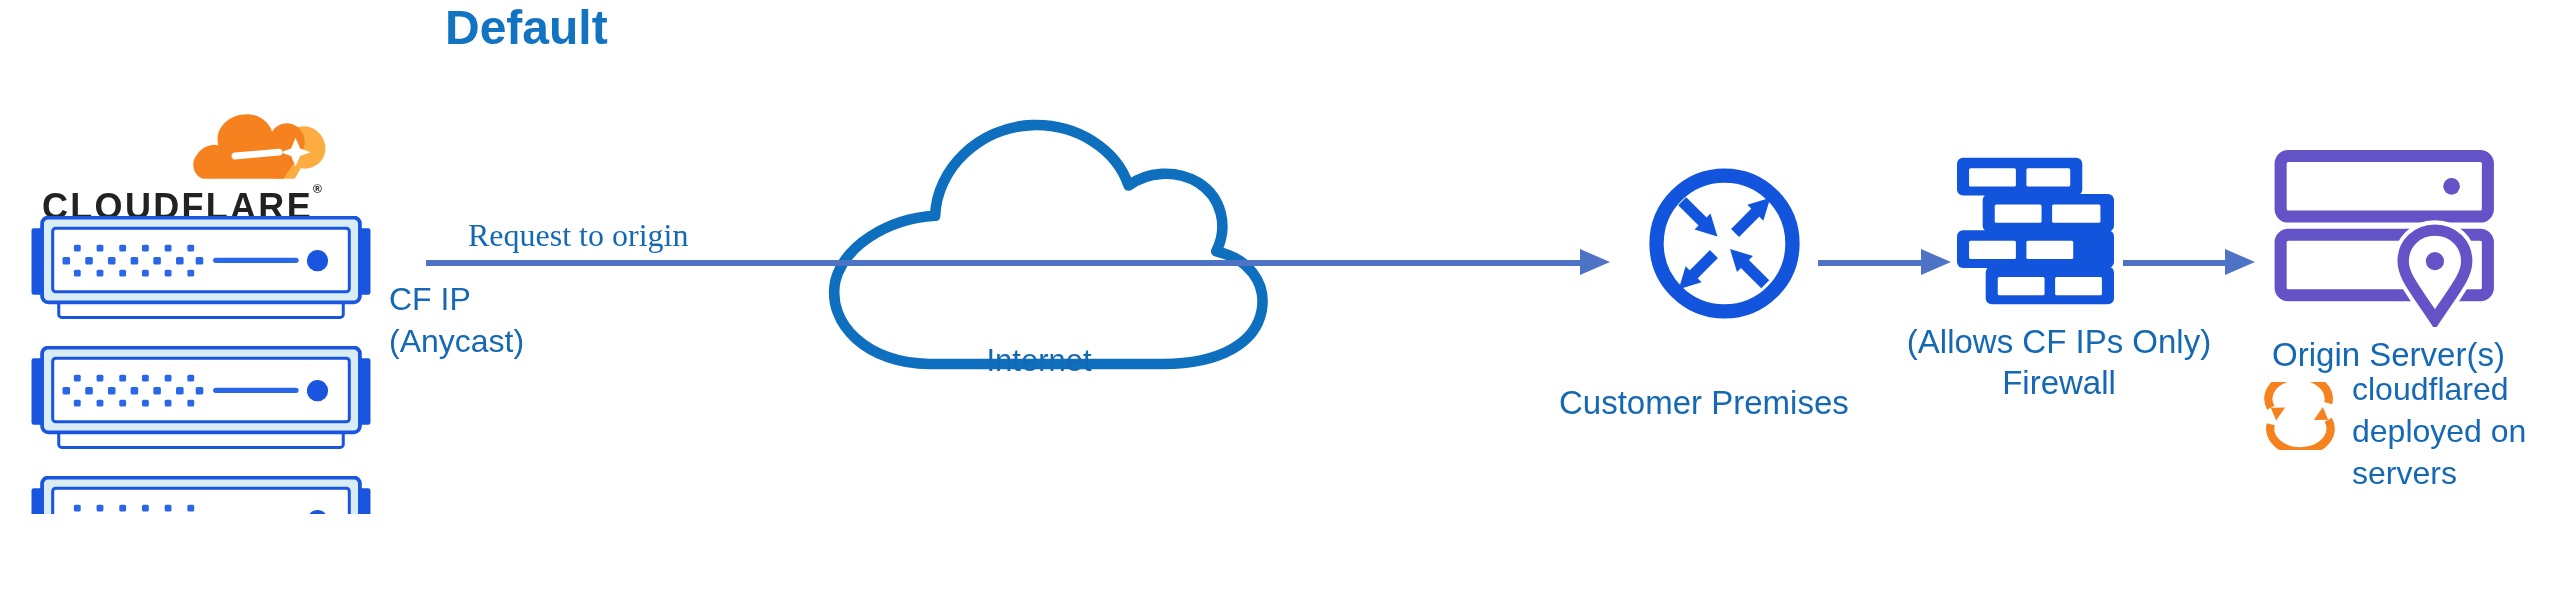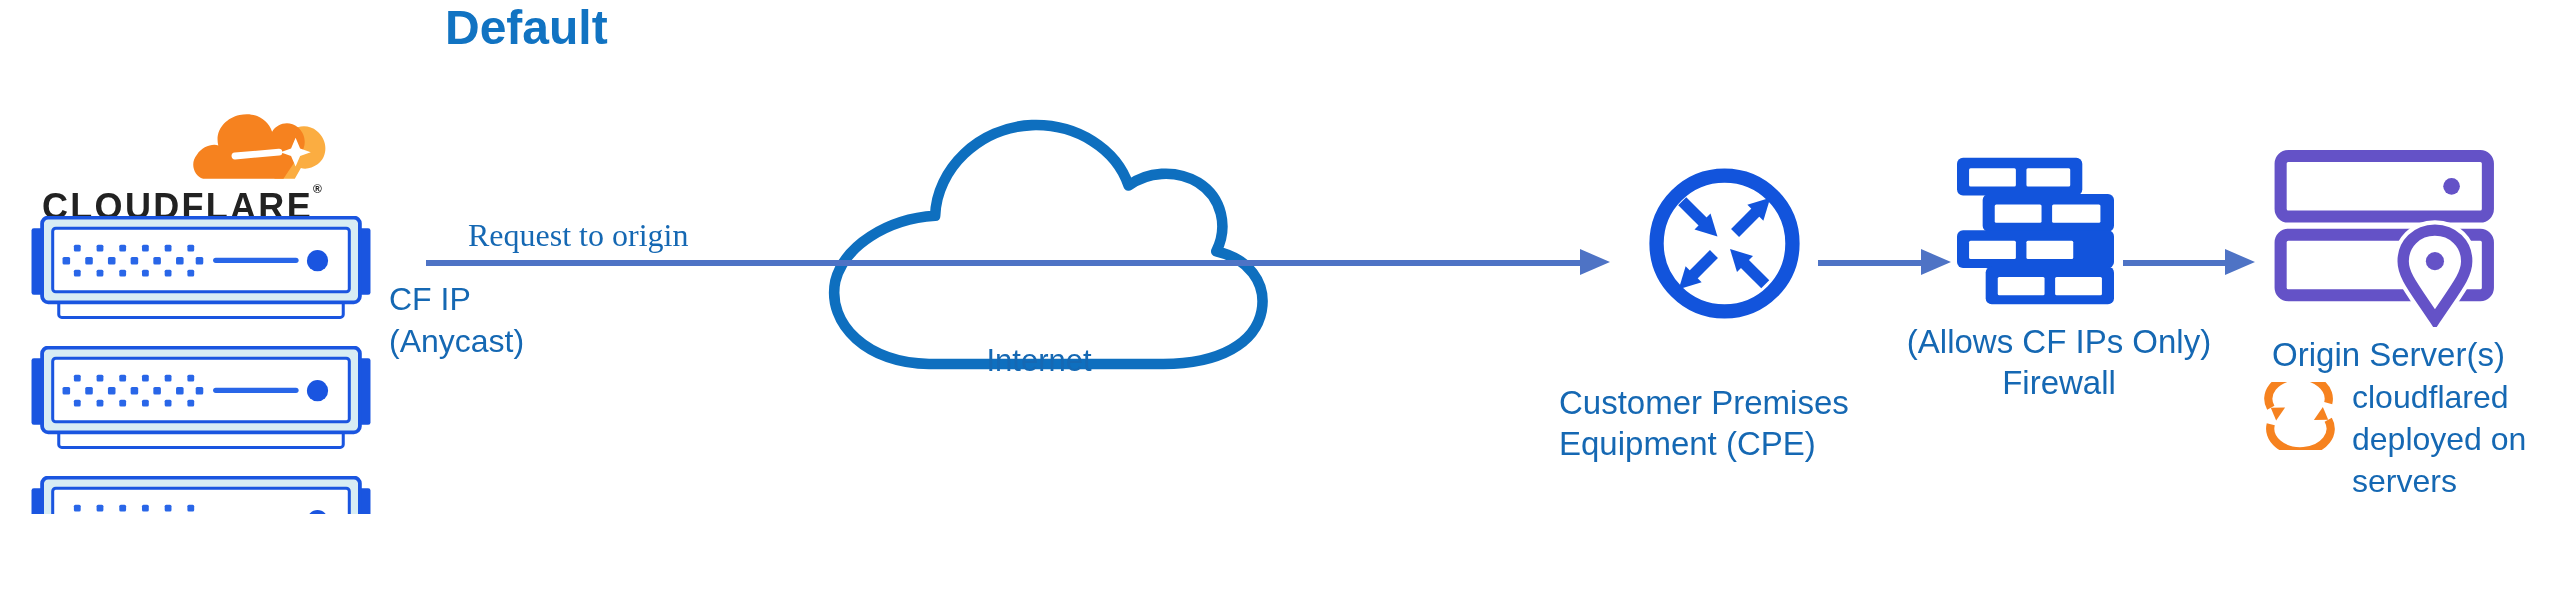--- a/index.html
+++ b/index.html
@@ -12,21 +12,21 @@
   .node-label{color:#1568B3;font-size:33px;line-height:41px;white-space:nowrap;}
   #title{left:445px;top:0px;font-size:48px;font-weight:600;color:#1173C2;}
   #wordmark{left:42px;top:182px;font-size:36px;font-weight:bold;letter-spacing:2.3px;color:#222222;white-space:nowrap;}
   #wordmark sup{font-size:12px;letter-spacing:0;vertical-align:26px;}
   #request-label{left:468px;top:214px;font-family:Liberation Serif, serif;}
   #cfip-label{left:389px;top:278px;}
   #internet-label{left:952px;top:306px;width:174px;text-align:center;font-size:31px;margin-top:34px;}
   #cpe-label{left:1559px;top:342px;margin-top:40px;}
   #firewall-label{left:1881px;top:321px;width:356px;text-align:center;}
   #origin-label{left:2240px;top:334px;width:297px;text-align:center;}
-  #cloudflared-note{left:2352px;top:376px;font-size:32px;line-height:42px;color:#1568B3;white-space:nowrap;}
+  #cloudflared-note{left:2352px;top:368px;font-size:32px;line-height:42px;color:#1568B3;white-space:nowrap;}
   .arrow-line{position:absolute;height:6px;background:#4E73C5;}
   .arrow-head{position:absolute;width:0;height:0;border-top:13.6px solid transparent;border-bottom:13.6px solid transparent;border-left:30px solid #4E73C5;}
 </style>
 </head>
 <body>
 
 <div id="canvas">
 
   <div id="title" class="abs">Default</div>
 
@@ -160,21 +160,20 @@
           <polygon points="38,-15 66,0 38,15" stroke="none"></polygon>
         </g>
       <g transform="translate(154,154) rotate(-135)">
           <line x1="0" y1="0" x2="40" y2="0"></line>
           <polygon points="38,-15 66,0 38,15" stroke="none"></polygon>
         </g>
     </g>
   </svg>
   <div id="cpe-label" class="abs node-label">
     <div>Customer Premises</div>
-    <div>Equipment (CPE)</div>
   </div>
 
   <div>
     <div class="arrow-line abs" style="left:1818px;top:260px;width:104px;"></div>
     <div class="arrow-head abs" style="left:1921px;top:249px;"></div>
   </div>
 
   <svg class="abs" style="left:1957px;top:156px;" width="157" height="150" viewBox="0 0 208 198">
     <g fill="#1254DC">
       <rect x="0" y="2" width="166" height="50" rx="8"></rect>

